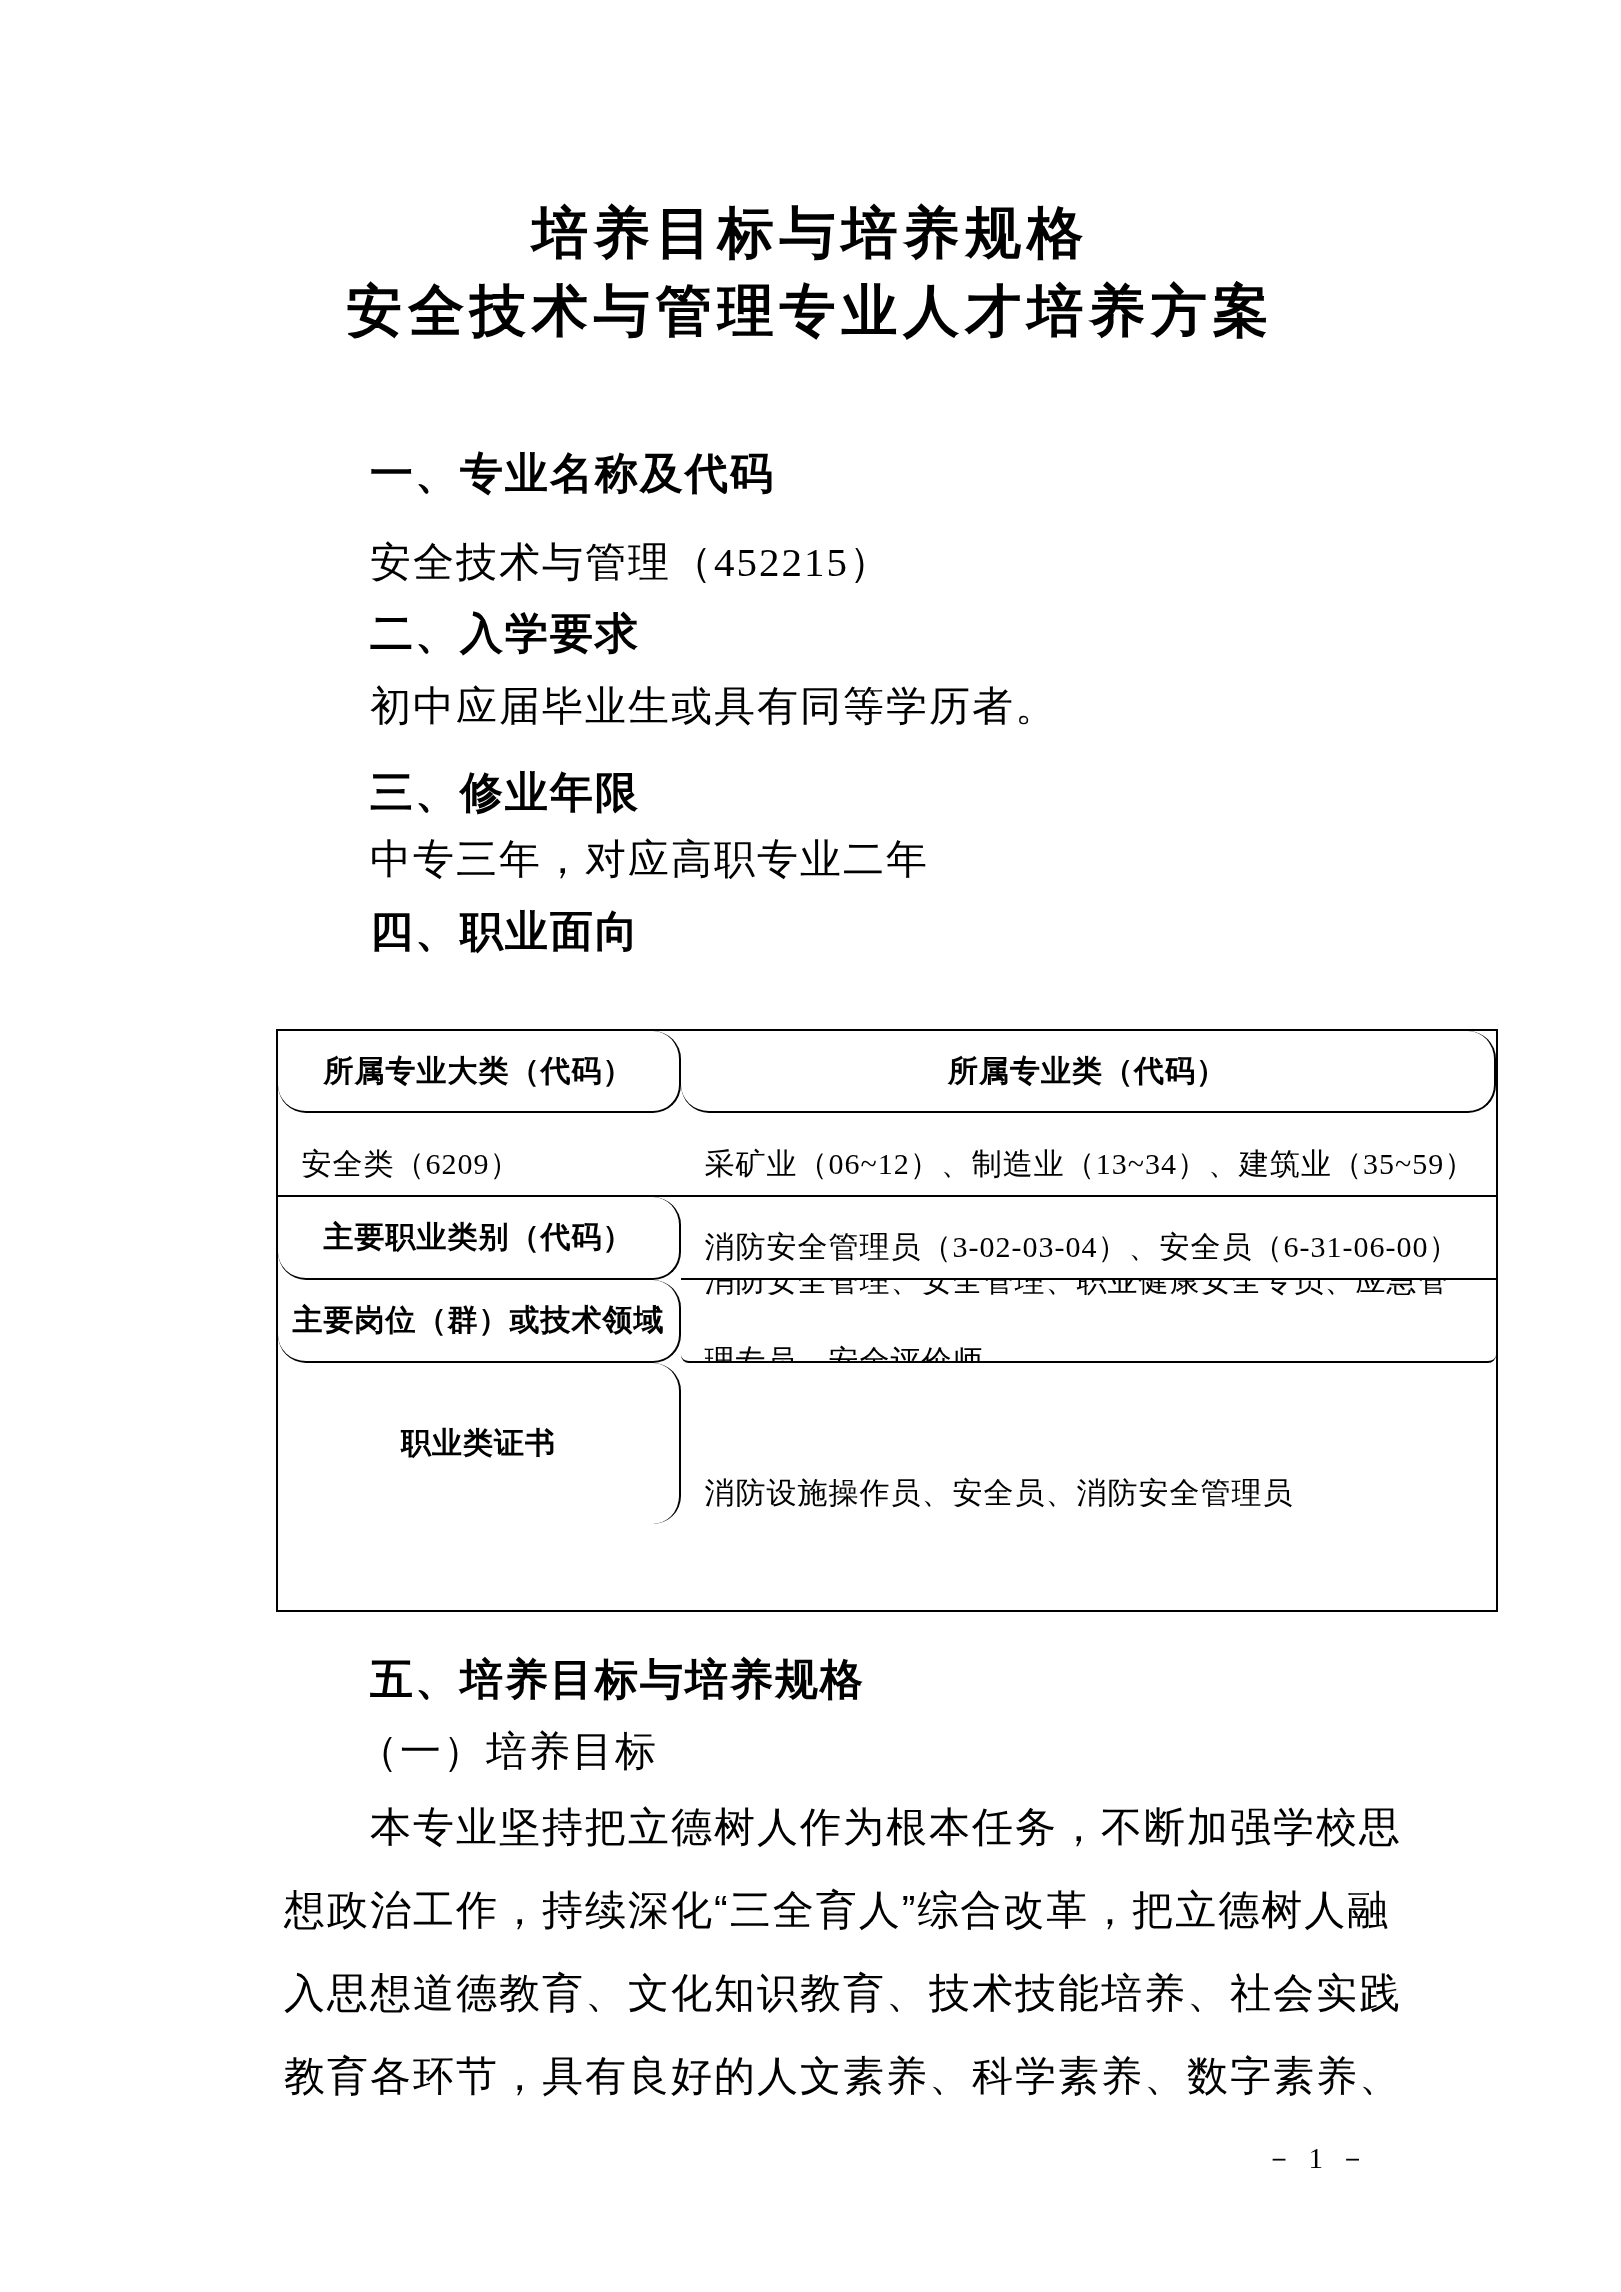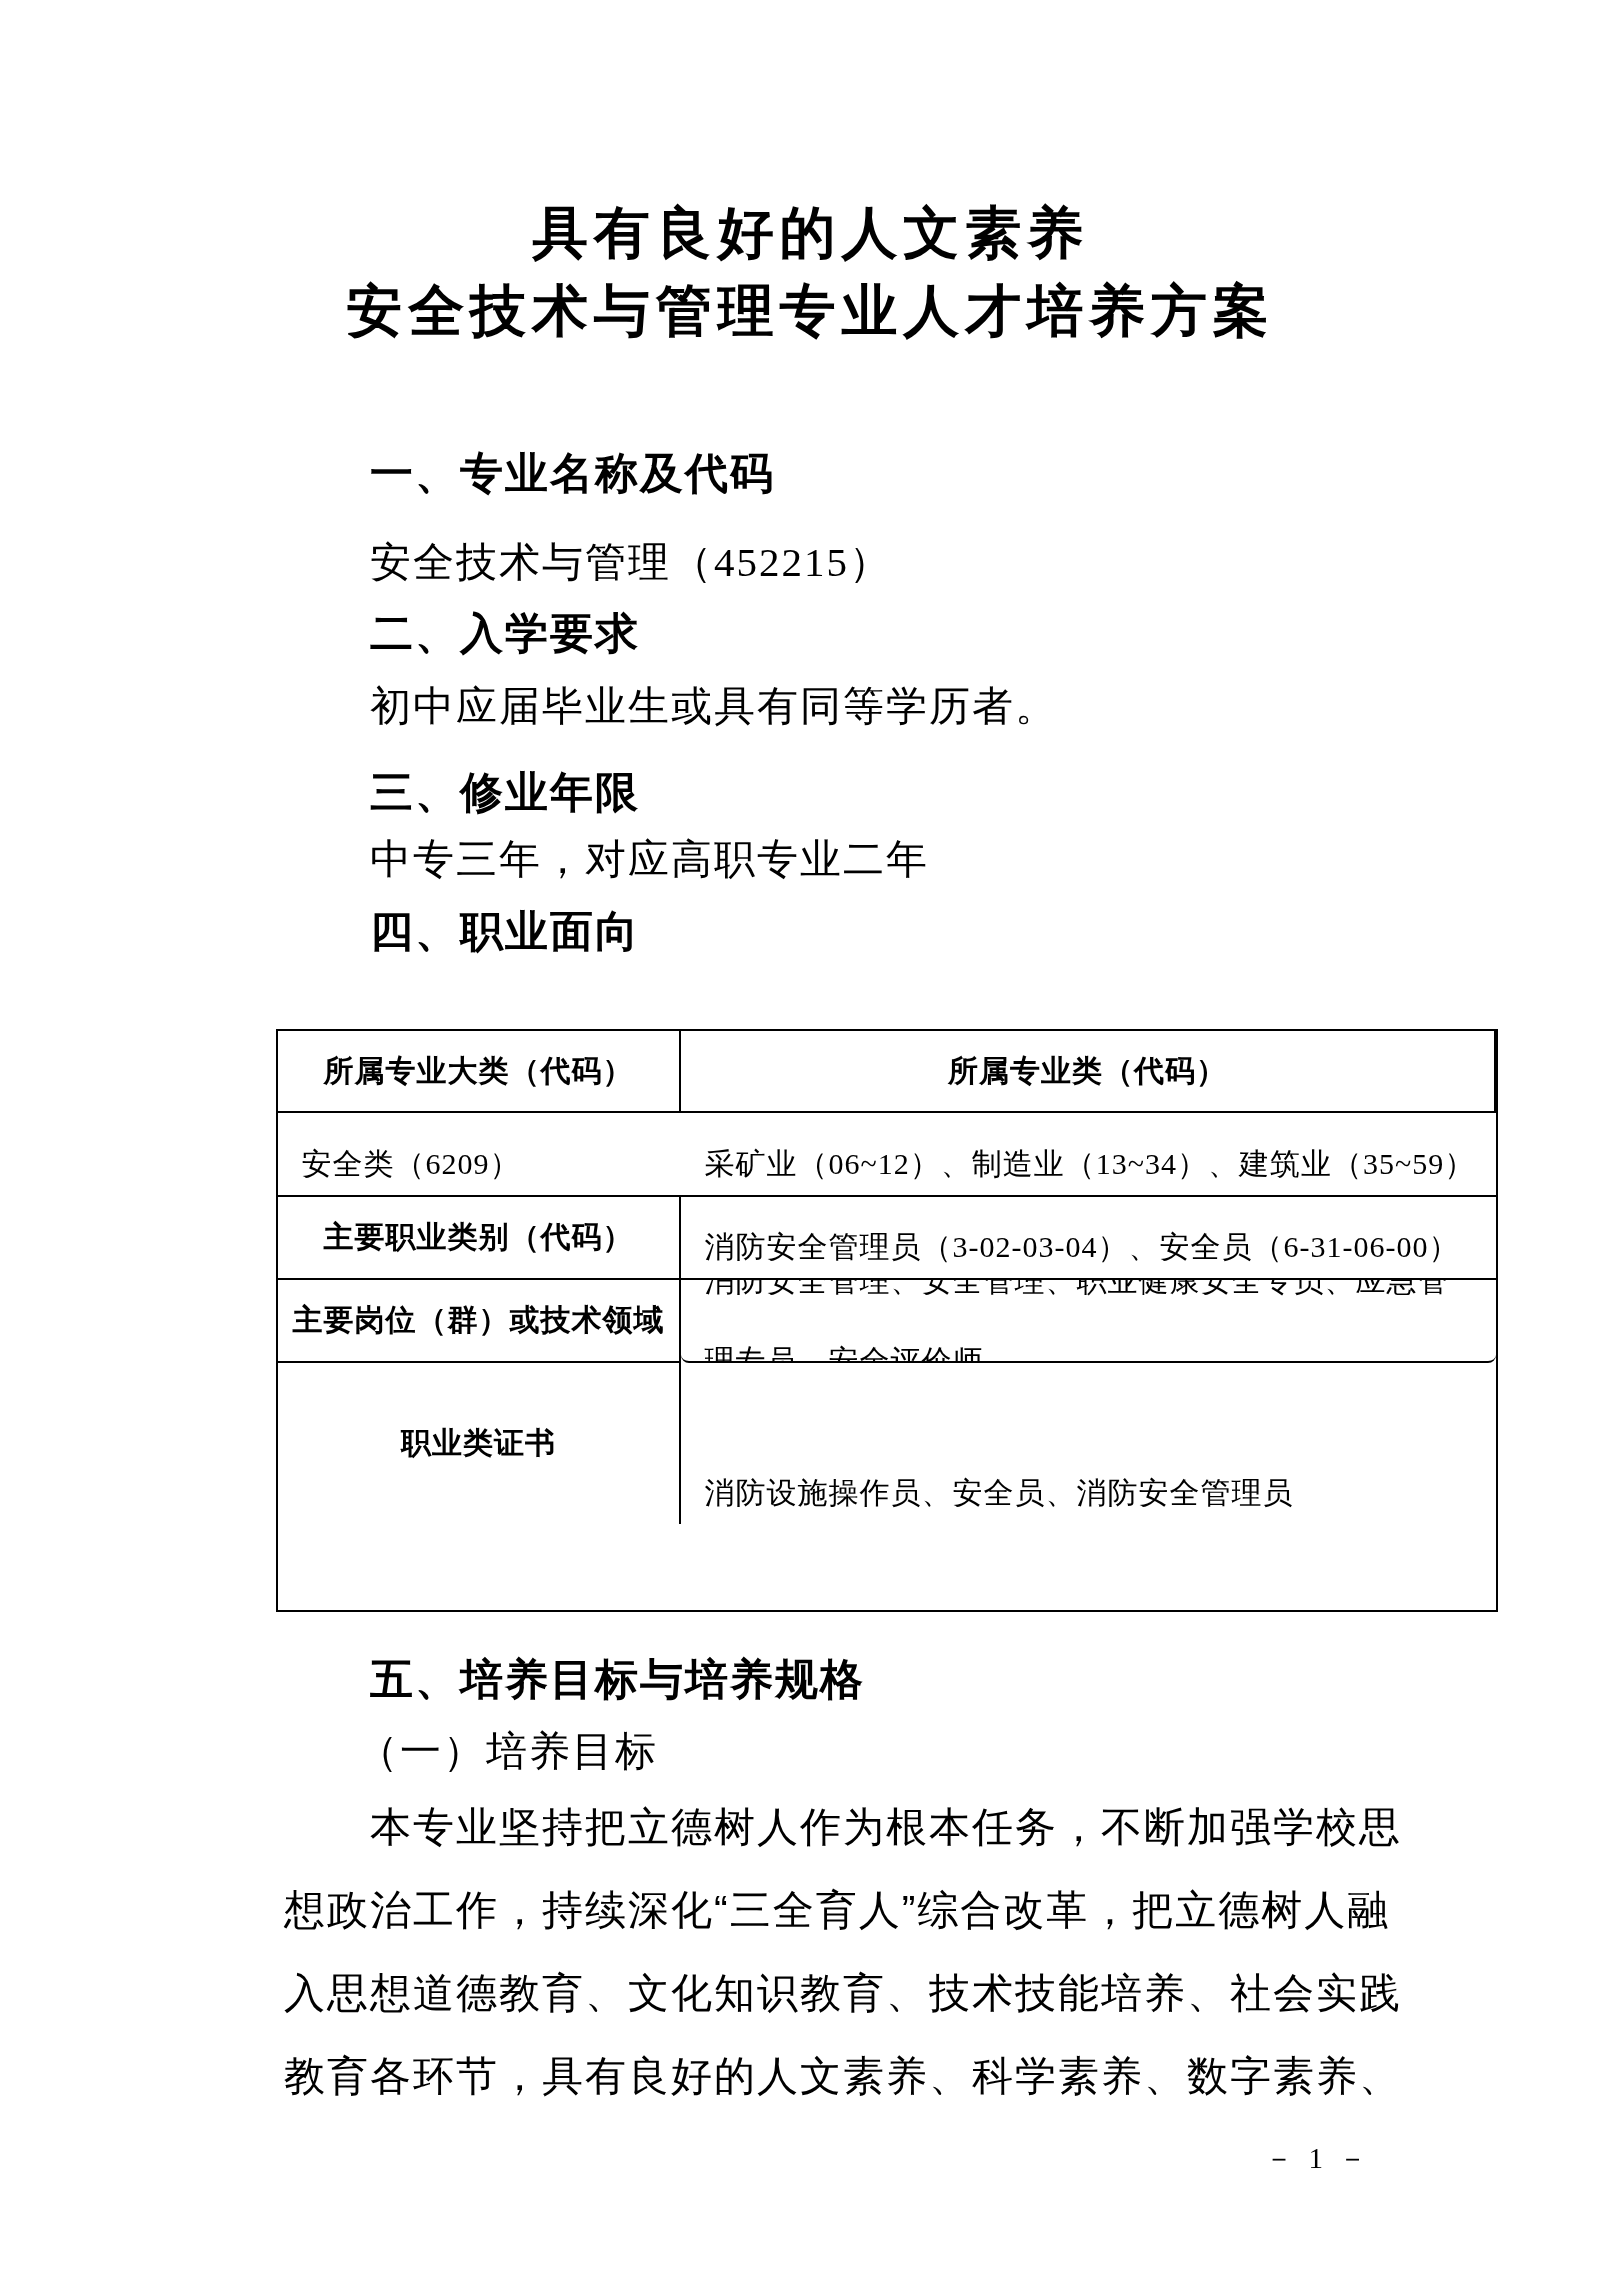--- a/index.html
+++ b/index.html
@@ -93,20 +93,21 @@
   }
   .ct-label {
     border-right: 2px solid #000;
     align-items: center;
     justify-content: center;
     font-family: "Liberation Sans", sans-serif;
     font-weight: bold;
     font-size: 30px;
     letter-spacing: 1px;
     text-align: center;
+    border-radius: 28px;
   }
   .ct-value {
     align-items: flex-end;
     padding: 0 7.8px 9.8px 23.5px;
     font-family: "Liberation Serif", serif;
     font-size: 30px;
     letter-spacing: 1px;
     white-space: nowrap;
   }
   .ct-value.tall {
@@ -131,21 +132,21 @@
     font-size: 29px;
     letter-spacing: 3.9px;
   }
 </style>
 </head>
 <body>
 
 <div class="page">
 
   <div class="title-block">
-    <div class="title-line">具有良好的人文素养</div>
+    <div class="title-line">培养目标与培养规格</div>
     <div class="title-line">安全技术与管理专业人才培养方案</div>
   </div>
 
   <div class="flowrow sec-heading" style="top:446px">一、专业名称及代码</div>
   <div class="flowrow sec-body" style="top:536px">安全技术与管理（452215）</div>
 
   <div class="flowrow sec-heading" style="top:606px">二、入学要求</div>
   <div class="flowrow sec-body" style="top:680px">初中应届毕业生或具有同等学历者。</div>
 
   <div class="flowrow sec-heading" style="top:765px">三、修业年限</div>

